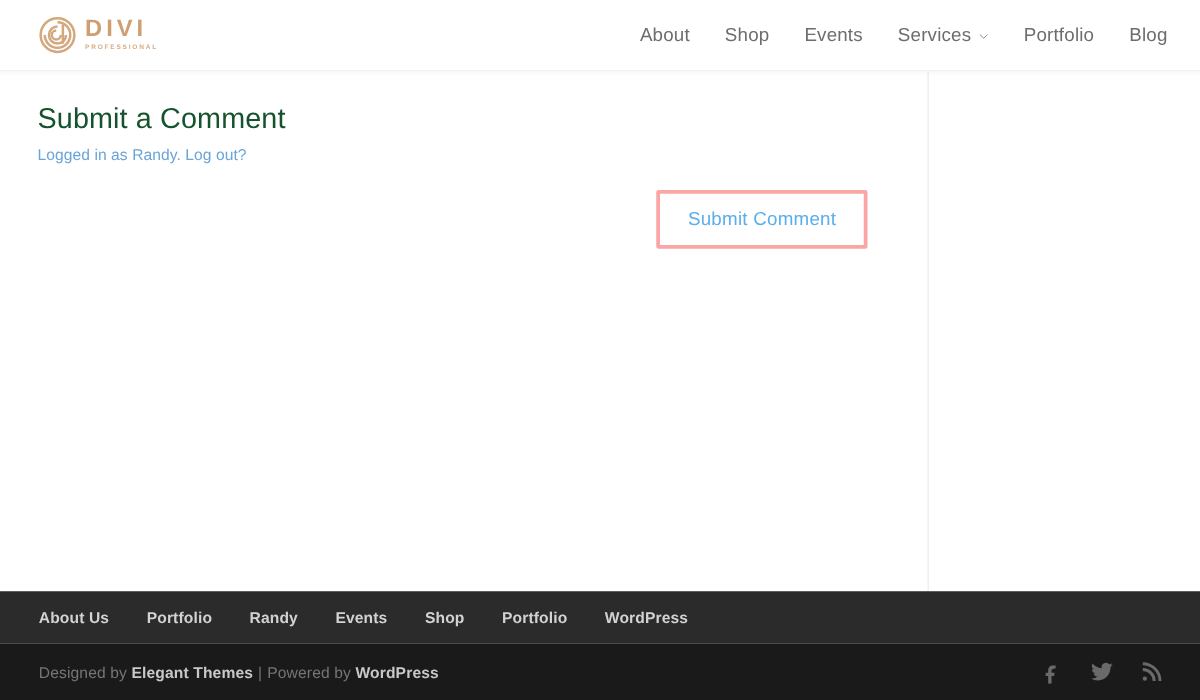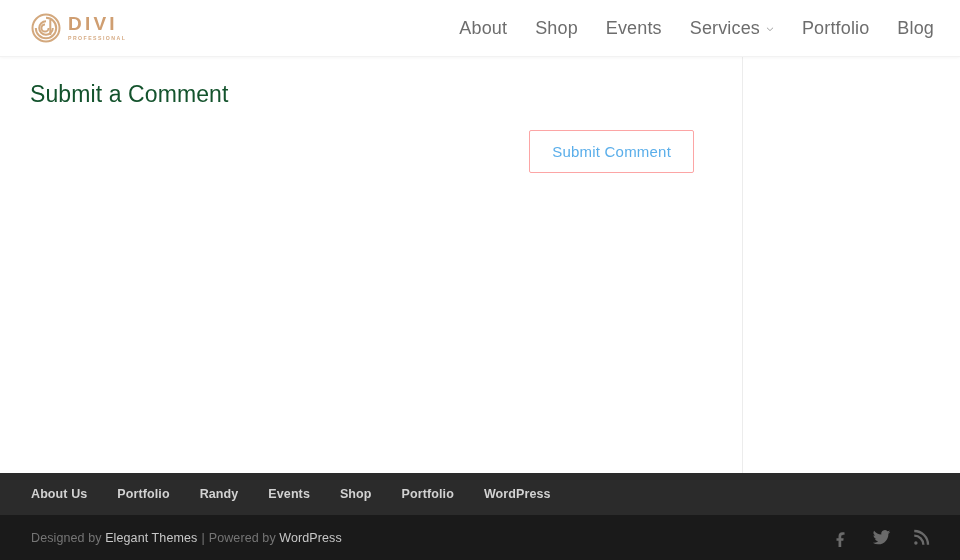--- a/index.html
+++ b/index.html
@@ -74,21 +74,21 @@
     position: absolute;
     right: 26px;
     top: 0;
     height: 57px;
     display: flex;
     align-items: center;
   }
   .nav-item {
     display: flex;
     align-items: center;
-    font-size: 18px;
+    font-size: 15px;
     color: #6d6d6d;
     text-decoration: none;
     margin-left: 28px;
     letter-spacing: 0.15px;
     white-space: nowrap;
     cursor: pointer;
   }
   .nav-item:first-child { margin-left: 0; }
   .nav-caret {
     display: inline-block;
@@ -179,21 +179,21 @@
 
   .form-actions {
     width: 664px;
     margin-top: 21px;
     display: flex;
     justify-content: flex-end;
   }
   .submit-btn {
     display: inline-block;
     background: #ffffff;
-    border: 1px solid #fca5a5;
+    border: 3px solid #fca5a5;
     color: #5aaeea;
     font-family: "Liberation Sans", sans-serif;
     font-size: 15px;
     letter-spacing: 0.2px;
     padding: 13px 22px;
     border-radius: 2px;
     cursor: pointer;
     line-height: 1;
   }
 
@@ -238,21 +238,21 @@
     left: 31px;
     top: 0;
     height: 45px;
     display: flex;
     align-items: center;
     font-size: 12.5px;
     color: #757575;
     letter-spacing: 0.1px;
   }
   .credits .strong {
-    font-weight: 400;
+    font-weight: 700;
     color: #c8c8c8;
   }
   .credits .sep { margin: 0 4px; }
   .credits a { color: inherit; text-decoration: none; cursor: pointer; }
 
   .social {
     position: absolute;
     right: 26px;
     top: 0;
     height: 45px;
@@ -321,20 +321,24 @@
   </div>
 
   <div class="content-wrap">
 
     <div class="sidebar-divider"></div>
     <div class="sidebar-col"></div>
 
     <form class="comment-form">
       <h2 class="form-title">Submit a Comment</h2>
 
+      <p class="logged-in-note">
+        <span>Logged in as Randy.</span>
+        <a>Log out?</a>
+      </p>
 
 
       <div class="form-actions">
         <button type="button" class="submit-btn">Submit Comment</button>
       </div>
     </form>
   </div>
 
   <div class="footer-nav-bar">
     <nav class="footer-nav">

